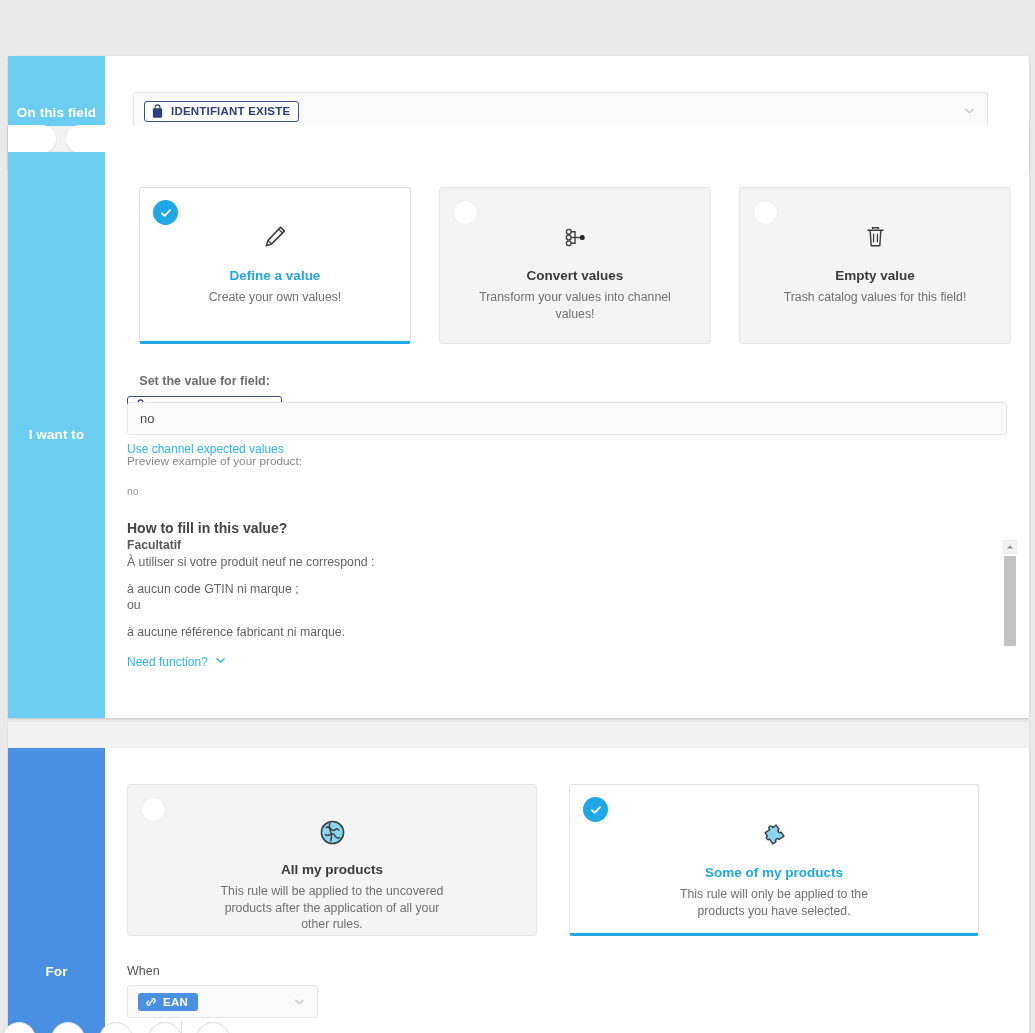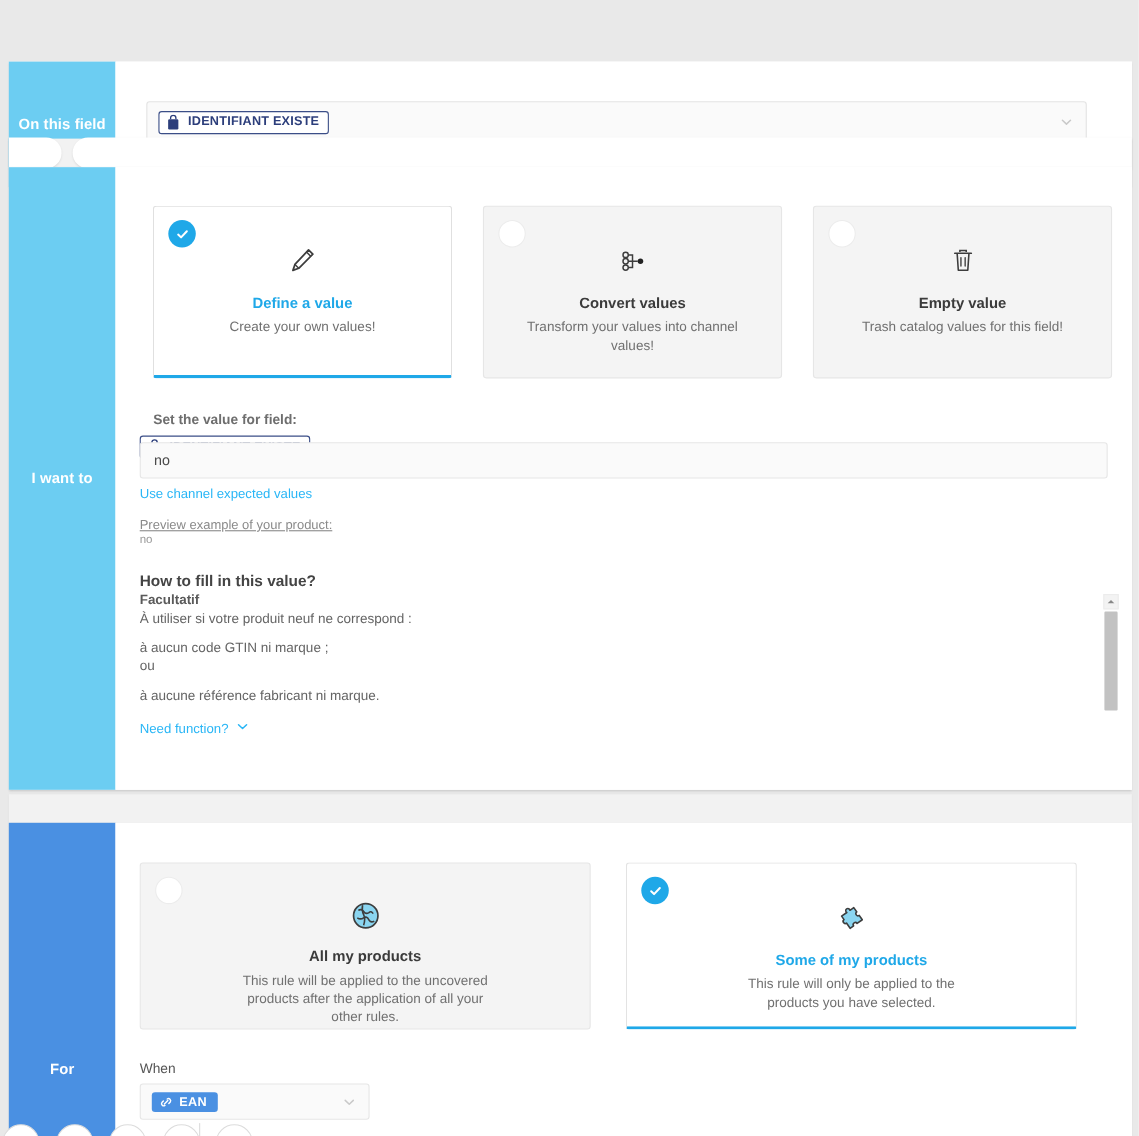--- a/index.html
+++ b/index.html
@@ -183,22 +183,22 @@
     font-family: "Liberation Sans", sans-serif;
     font-size: 13px;
     color: #4a4a4a;
     padding: 0 12px;
   }
   #channel-link {
     position: absolute; left: 22px; top: 290px;
     font-size: 12px; color: #29B6F6; cursor: pointer;
   }
   #preview-label {
-    position: absolute; left: 22px; top: 318px;
-    font-size: 11.8px; color: #8a8a8a; text-decoration: underline;
+    position: absolute; left: 22px; top: 302px;
+    font-size: 11.8px; color: #8a8a8a;
   }
   #preview-value {
     position: absolute; left: 22px; top: 333px;
     font-size: 10.5px; color: #9a9a9a;
   }
 
   
   #help-panel {
     position: absolute; left: 22px; top: 368px;
     width: 880px; height: 120px;
@@ -257,21 +257,21 @@
   #when-label {
     position: absolute; left: 22px; top: 216px;
     font-size: 12.5px; color: #555; font-weight: normal;
   }
   .when-row {
     position: absolute; left: 22px; top: 237px;
     display: flex; gap: 14px;
   }
   .when-select {
     position: relative;
-    width: 209px; height: 33px;
+    width: 191px; height: 33px;
     background: #fafafa;
     border: 1px solid #e6e6e6;
     border-radius: 3px;
     display: flex; align-items: center;
     padding: 0 10px;
   }
   .when-select.wide { width: 220px; }
   .when-text { font-size: 12.8px; color: #555; }
   .ean-pill {
     display: inline-flex; align-items: center; gap: 6px;

